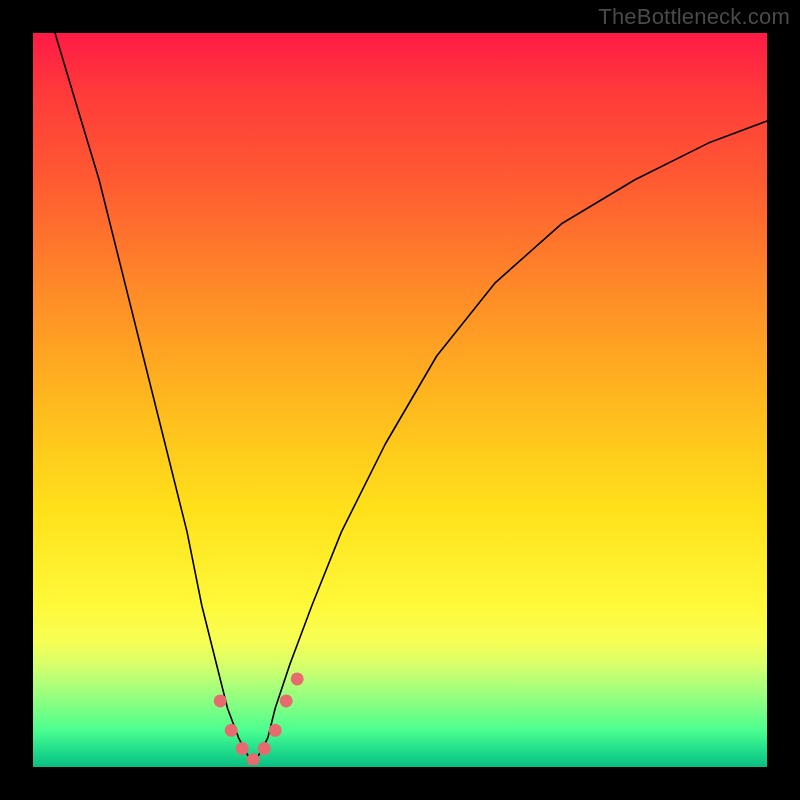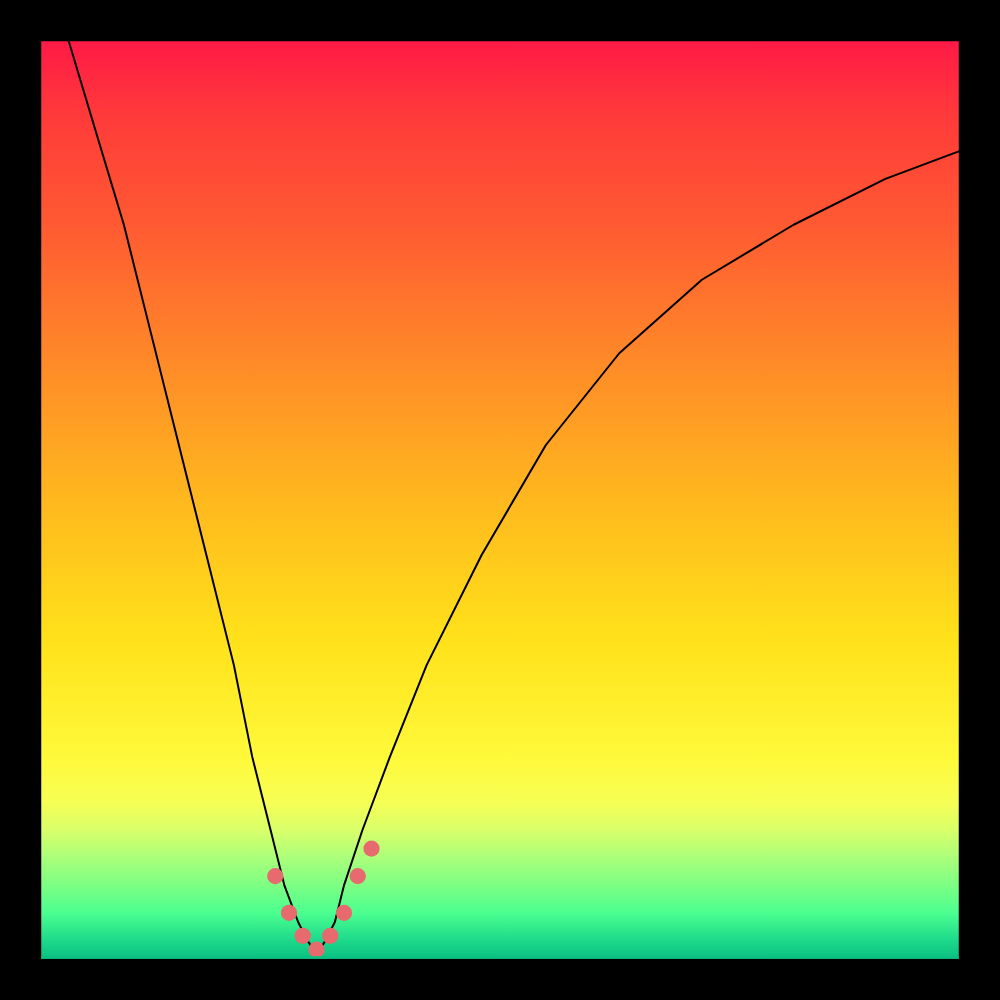--- a/index.html
+++ b/index.html
@@ -80,20 +80,21 @@
     width: 734px;
     height: 2px;
     background: #0bbf82;
   }
 </style>
 </head>
 <body>
 
 <div class="frame">
 
+  <div class="watermark">TheBottleneck.com</div>
 
   <div class="plot">
     <svg class="curve" viewBox="0 0 734 734">
       <path id="curve-path" class="curve-path" d="M22.0 0.0 L44.0 73.4 L66.1 146.8 L88.1 234.9 L110.1 323.0 L132.1 411.0 L154.1 499.1 L168.8 572.5 L183.5 631.2 L194.5 675.3 L205.5 704.6 L212.9 719.3 L220.2 730.3 L227.5 719.3 L234.9 704.6 L242.2 675.3 L256.9 631.2 L278.9 572.5 L308.3 499.1 L352.3 411.0 L403.7 323.0 L462.4 249.6 L528.5 190.8 L601.9 146.8 L675.3 110.1 L734.0 88.1"></path>
       <g id="markers-group">
           <circle cx="187.2" cy="667.9" r="6.5" class="marker"></circle>
           <circle cx="198.2" cy="697.3" r="6.5" class="marker"></circle>
           <circle cx="209.2" cy="715.6" r="6.5" class="marker"></circle>
           <circle cx="220.2" cy="726.7" r="6.5" class="marker"></circle>
           <circle cx="231.2" cy="715.6" r="6.5" class="marker"></circle>

